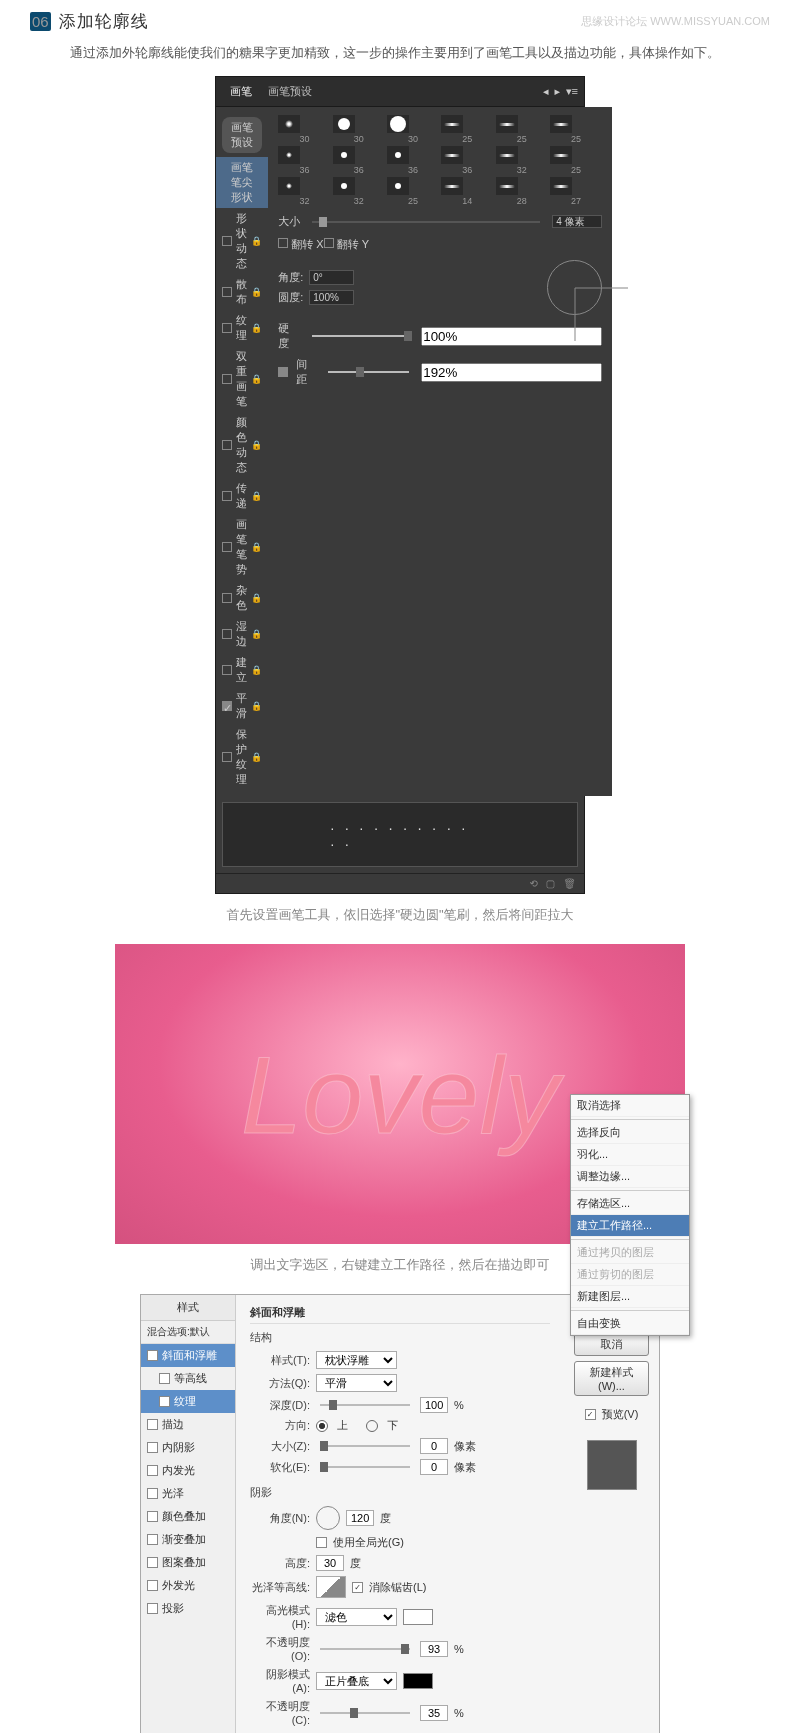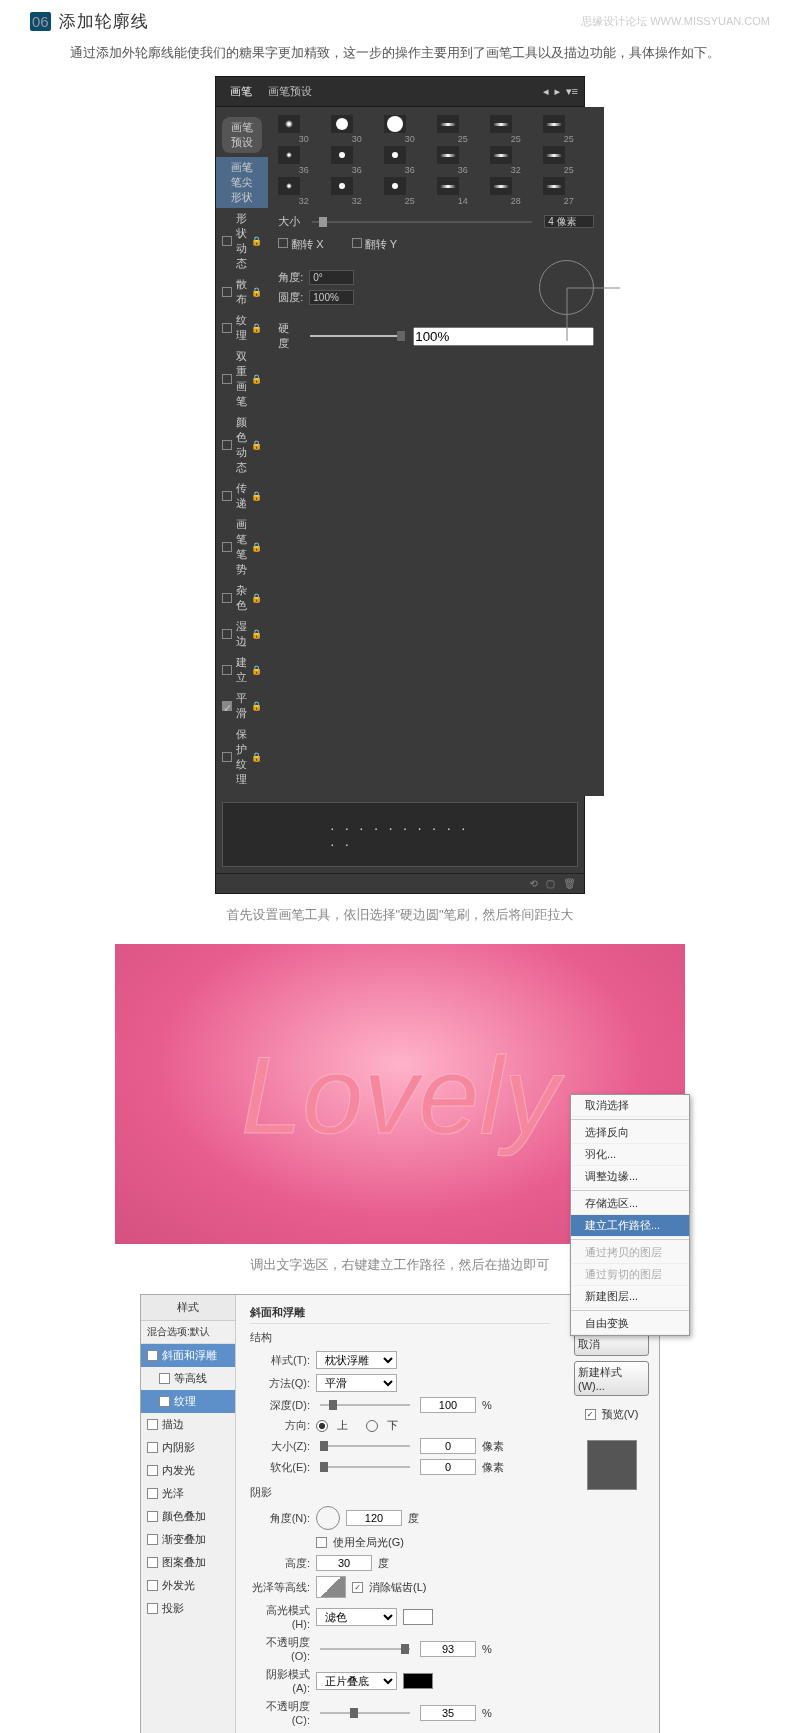--- a/index.html
+++ b/index.html
@@ -29,64 +29,64 @@
 .bp-right{flex:1;padding:8px 10px;background:#3a3a3a}
 .brushes{display:grid;grid-template-columns:repeat(6,1fr);gap:2px;margin-bottom:8px}
 .brush-cell{text-align:center}
 .brush-dot{width:22px;height:18px;background:#2a2a2a;display:flex;align-items:center;justify-content:center}
 .bd-circle{background:#fff;border-radius:50%}
 .bd-soft{background:radial-gradient(circle,#fff 20%,transparent 70%)}
 .bd-line{background:linear-gradient(90deg,transparent,#fff,transparent);height:3px;border-radius:2px}
 .brush-num{font-size:9px;color:#999;margin-top:1px}
 .size-row{display:flex;align-items:center;gap:8px;margin:6px 0}
 .size-row input{width:50px;background:#2a2a2a;border:1px solid #555;color:#ccc;font-size:10px;padding:0 3px}
-.flip-row{display:flex;gap:28px;margin:8px 0}
+.flip-row{display:flex;gap:0;margin:8px 0}
 .angle-section{display:flex;gap:10px;align-items:center}
 .angle-ctrl{flex:1}
 .angle-row{display:flex;align-items:center;gap:6px;margin:5px 0}
 .angle-row input{width:45px;background:#2a2a2a;border:1px solid #555;color:#ccc;font-size:10px;padding:1px 3px}
 .angle-circle{width:55px;height:55px;border:1px solid #888;border-radius:50%;position:relative}
 .angle-circle::after{content:"";position:absolute;top:50%;left:50%;width:100%;height:1px;background:#888;transform:translateY(-50%)}
 .angle-circle::before{content:"";position:absolute;top:50%;left:50%;width:1px;height:100%;background:#888;transform:translateX(-50%)}
 .slider-row{display:flex;align-items:center;gap:8px;margin:6px 0}
 .slider-track{flex:1;height:2px;background:#555;position:relative;margin:0 4px}
 .slider-thumb{position:absolute;width:8px;height:10px;background:#999;top:-4px}
 .preview-box{height:65px;background:#2a2a2a;margin:6px;border:1px solid #555;display:flex;align-items:center;justify-content:center}
 .wave{position:relative;width:140px;height:30px}
 .wave::before{content:"· · · · · · · · · · · ·";color:#ddd;font-size:14px;letter-spacing:3px;position:absolute}
 .bp-footer{display:flex;justify-content:flex-end;padding:4px 8px;border-top:1px solid #222;gap:8px;font-size:10px;color:#888}
 .lovely-img{width:570px;height:300px;margin:0 auto;background:radial-gradient(ellipse at 50% 40%,#ffb3ca,#e85d8e 60%,#d4517f);position:relative;display:flex;align-items:center;justify-content:center}
 .lovely-txt{font-family:Liberation Sans, sans-serif;font-size:110px;font-style:italic;color:#f5889e;text-shadow:0 2px 4px rgba(0,0,0,.2),inset 0 0 10px rgba(255,255,255,.5);-webkit-text-stroke:1px rgba(255,220,230,.4)}
 .menu{position:absolute;right:-5px;top:150px;width:120px;background:#f8f8f8;border:1px solid #999;font-size:11px;box-shadow:2px 2px 5px rgba(0,0,0,.3)}
-.menu-item{padding:3px 14px;color:#333;border-bottom:1px solid #eee}
+.menu-item{padding:3px 6px;color:#333;border-bottom:1px solid #eee}
 .menu-item.disabled{color:#aaa}
 .menu-item.sel{background:#4d7db5;color:#fff}
 .menu-sep{height:1px;background:#ccc;margin:2px 0}
 .layer-style{width:520px;margin:0 auto;border:1px solid #aaa;background:#f5f5f5;font-size:11px;display:flex}
 .ls-left{width:95px;background:#f0f0f0;border-right:1px solid #ccc}
 .ls-title{padding:5px;text-align:center;border-bottom:1px solid #ccc;background:#eaeaea}
 .ls-blend{padding:4px 6px;font-size:10px;border-bottom:1px solid #ddd}
 .ls-item{display:flex;align-items:center;gap:4px;padding:4px 6px}
 .ls-item.sel{background:#5d8fc9;color:#fff}
 .ls-item.sub{padding-left:18px}
 .lcb{width:11px;height:11px;border:1px solid #888;background:#fff;flex-shrink:0;display:flex;align-items:center;justify-content:center;font-size:8px}
 .ls-center{flex:1;padding:10px 14px}
 .ls-sec{font-weight:bold;margin-bottom:6px;padding-bottom:3px;border-bottom:1px solid #ddd;font-size:11px}
 .ls-sub{margin:6px 0;color:#444;font-size:11px}
 .frow{display:flex;align-items:center;gap:6px;margin:5px 0}
 .frow label{width:60px;text-align:right;color:#444}
 .frow select,.frow input[type=text]{border:1px solid #aaa;padding:1px 4px;font-size:11px;background:#fff}
 .frow select{width:81px}
-.frow input[type=text]{width:56px;text-align:center}
+.frow input[type=text]{width:28px;text-align:center}
 .fslider{width:90px;height:2px;background:#bbb;position:relative;margin:0 4px}
 .fslider .th{position:absolute;width:8px;height:10px;background:#666;top:-4px}
 .curve-icon{width:30px;height:22px;border:1px solid #aaa;background:linear-gradient(135deg,#fff 50%,#888 50%)}
 .color-sw{width:30px;height:16px;border:1px solid #888;background:#000}
 .ls-right{width:95px;padding:10px 8px;display:flex;flex-direction:column;gap:5px;align-items:center}
-.btn{width:75px;padding:3px;border:1px solid #888;background:linear-gradient(#fff,#e0e0e0);border-radius:3px;text-align:left;font-size:11px}
+.btn{width:75px;padding:3px;border:1px solid #888;background:linear-gradient(#fff,#e0e0e0);border-radius:3px;text-align:center;font-size:11px}
 .preview-sw{width:50px;height:50px;background:#555;border:1px solid #888;margin-top:8px}
 .radio::before{content:"";width:10px;height:10px;border:1px solid #666;border-radius:50%;display:inline-block;margin-right:3px;vertical-align:middle}
 .radio.on::before{background:radial-gradient(#333 40%,#fff 45%)}
 </style>
 </head>
 <body>
 
 <div class="container">
 <div class="header-row">
   <div class="step-title">
@@ -314,20 +314,28 @@
               </div>
         </div>
         <div class="angle-circle"></div>
       </div>
       <div class="slider-row">
         <span>硬度</span>
         <div class="fslider" style="width:100px">
               <div class="th" style="left:95%"></div>
             </div>
         <input value="100%" style="">
+      </div>
+      <div class="slider-row">
+        <span class="cb on"></span>
+        <span>间距</span>
+        <div class="fslider" style="width:90px">
+              <div class="th" style="left:35%"></div>
+            </div>
+        <input value="192%" style="">
       </div>
     </div>
   </div>
   <div class="preview-box">
         <div class="wave"></div>
       </div>
   <div class="bp-footer">
     <span>⟲</span>
     <span>▢</span>
     <span>🗑</span>

